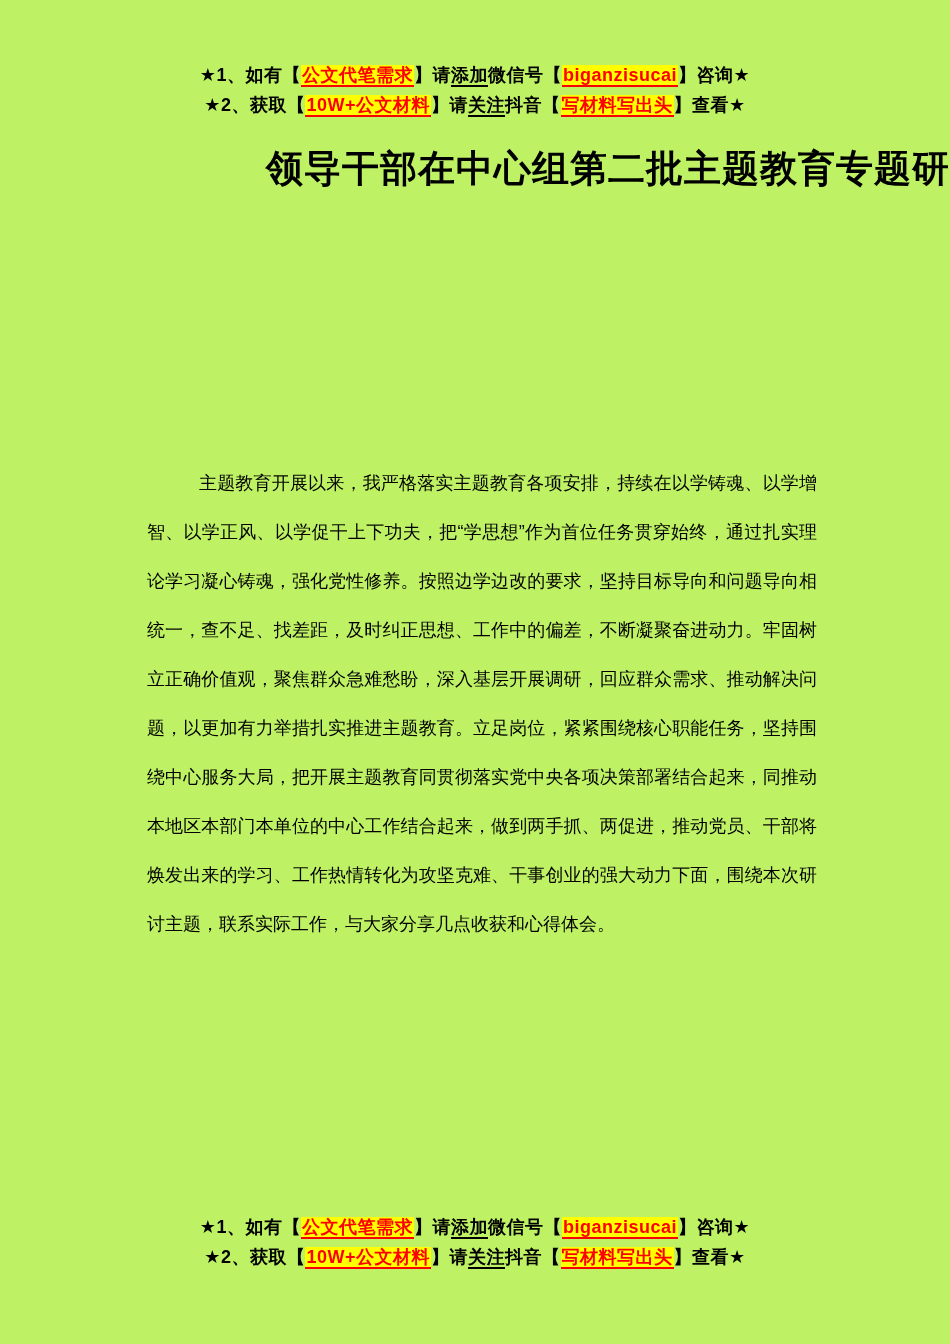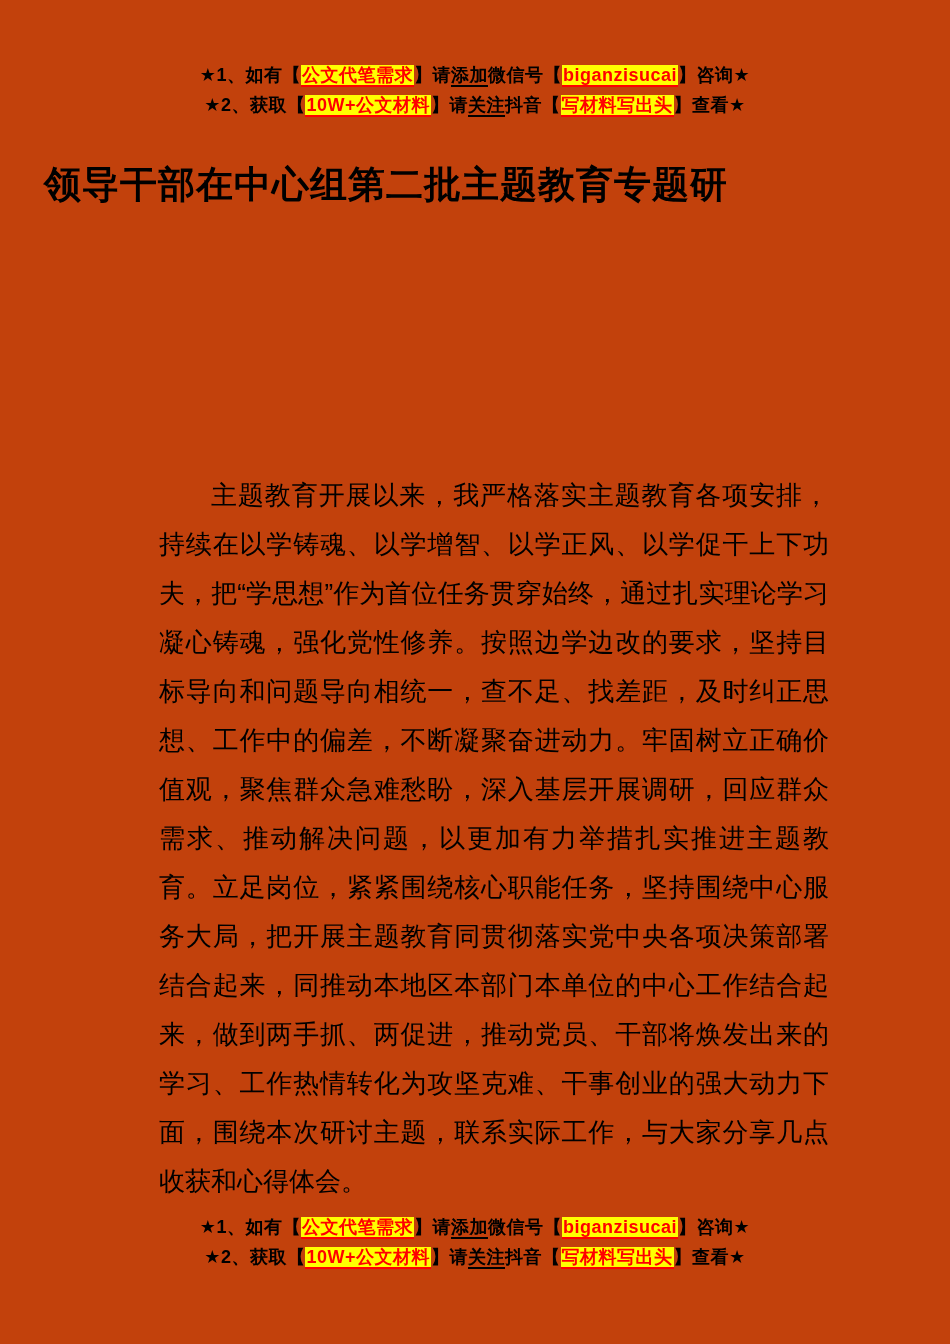--- a/index.html
+++ b/index.html
@@ -4,21 +4,21 @@
 <style>
   html, body {
     margin: 0;
     padding: 0;
     background: #ffffff;
   }
   .page {
     position: relative;
     width: 950px;
     height: 1344px;
-    background: #c2410c;
+    background: #bef264;
     overflow: hidden;
     font-family: "Liberation Sans", "DejaVu Sans", sans-serif;
     color: #000000;
   }
 
   
   .promo {
     position: absolute;
     left: 0;
     right: 0;
@@ -41,39 +41,39 @@
     text-decoration: underline;
     text-decoration-thickness: 2px;
     text-underline-offset: 4px;
   }
 
   
   .title-line {
     position: absolute;
     left: 0;
     right: 0;
-    margin: 16px;
-    text-align: left;
+    margin: 0;
+    text-align: right;
     font-size: 37px;
     line-height: 46px;
     font-weight: 700;
     letter-spacing: 1px;
     padding-left: 28px;
   }
   .title-line-1 { top: 146px; }
   .title-line-2 { top: 268px; }
 
   
   .body-text {
     position: absolute;
     top: 455px;
     left: 143px;
     width: 670px;
-    margin: 16px;
-    font-size: 26px;
+    margin: 4px;
+    font-size: 18px;
     line-height: 49px;
     font-weight: 400;
     text-align: justify;
     text-justify: inter-character;
     text-indent: 52px;
     word-break: break-all;
   }
 </style>
 </head>
 <body>

